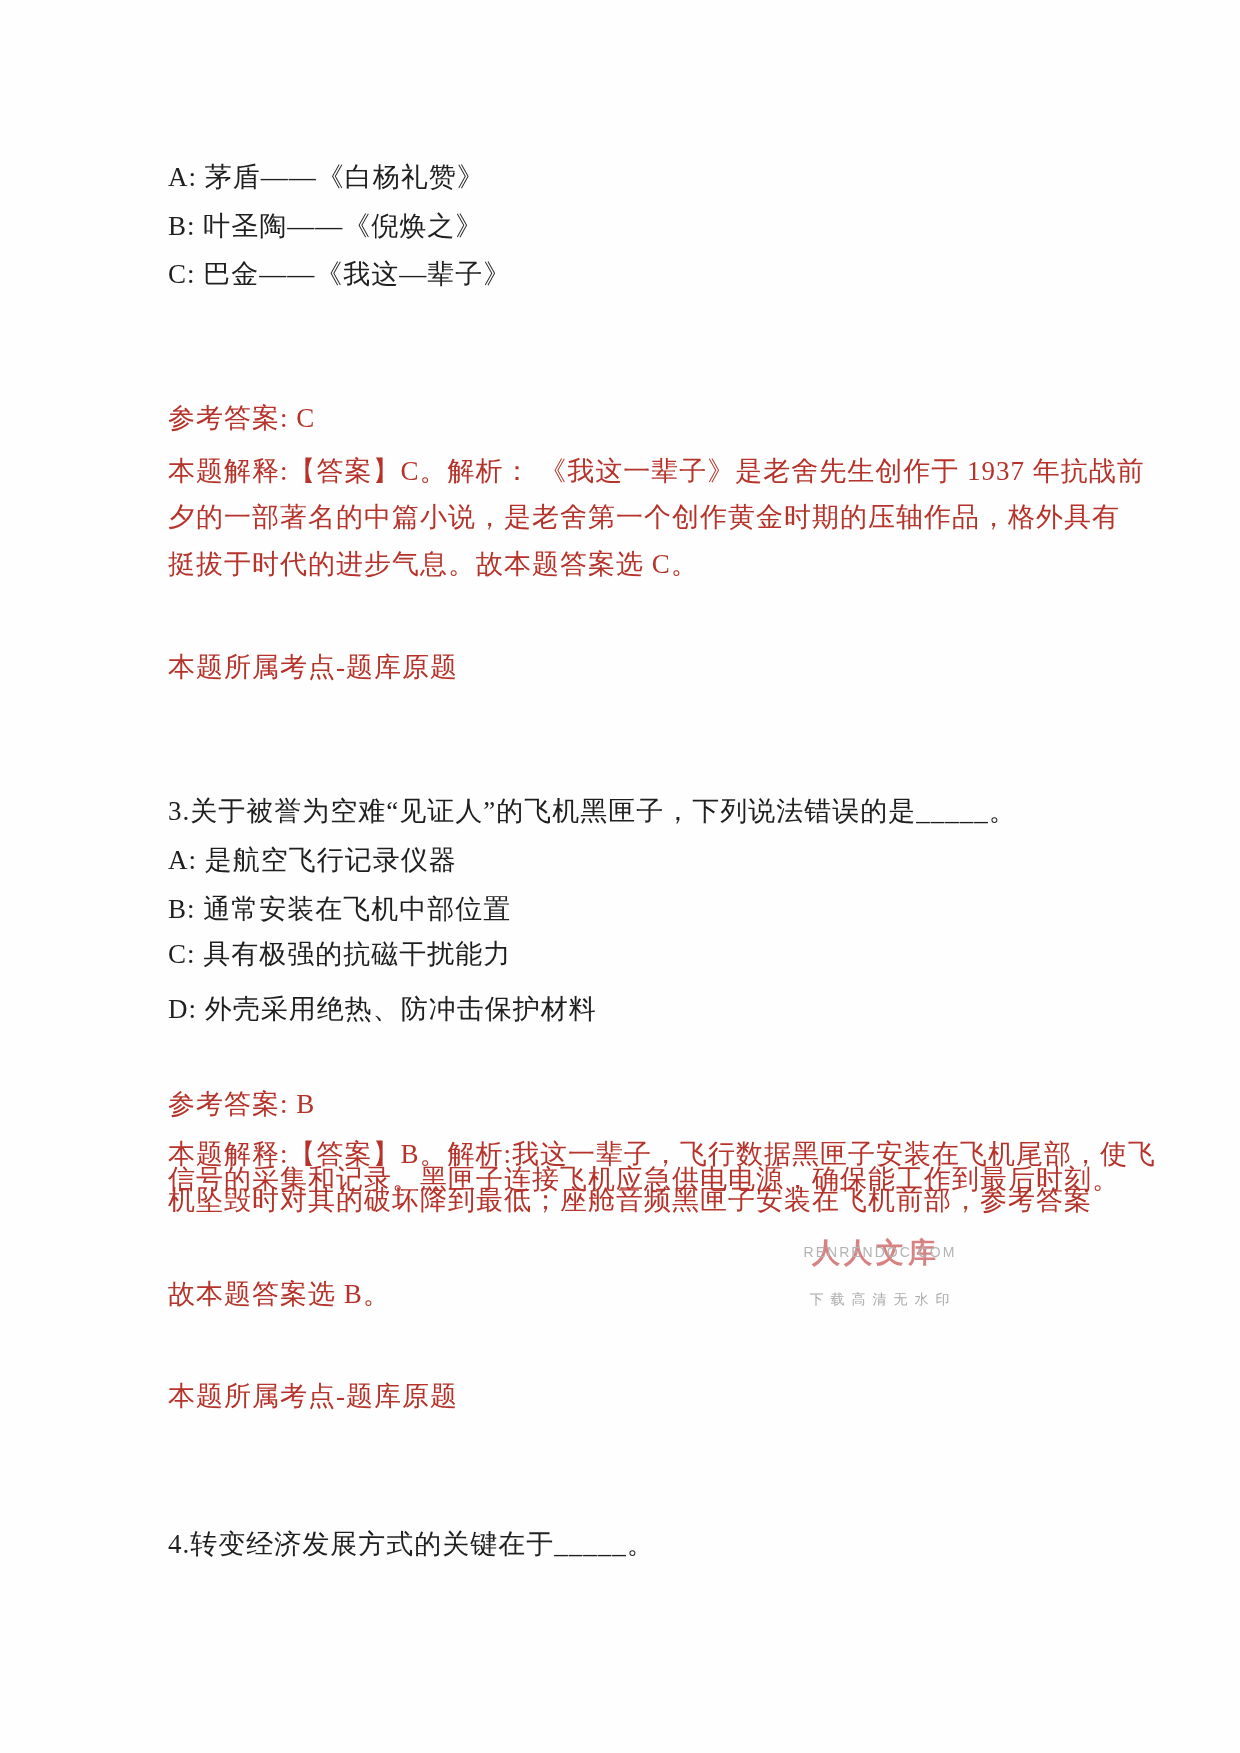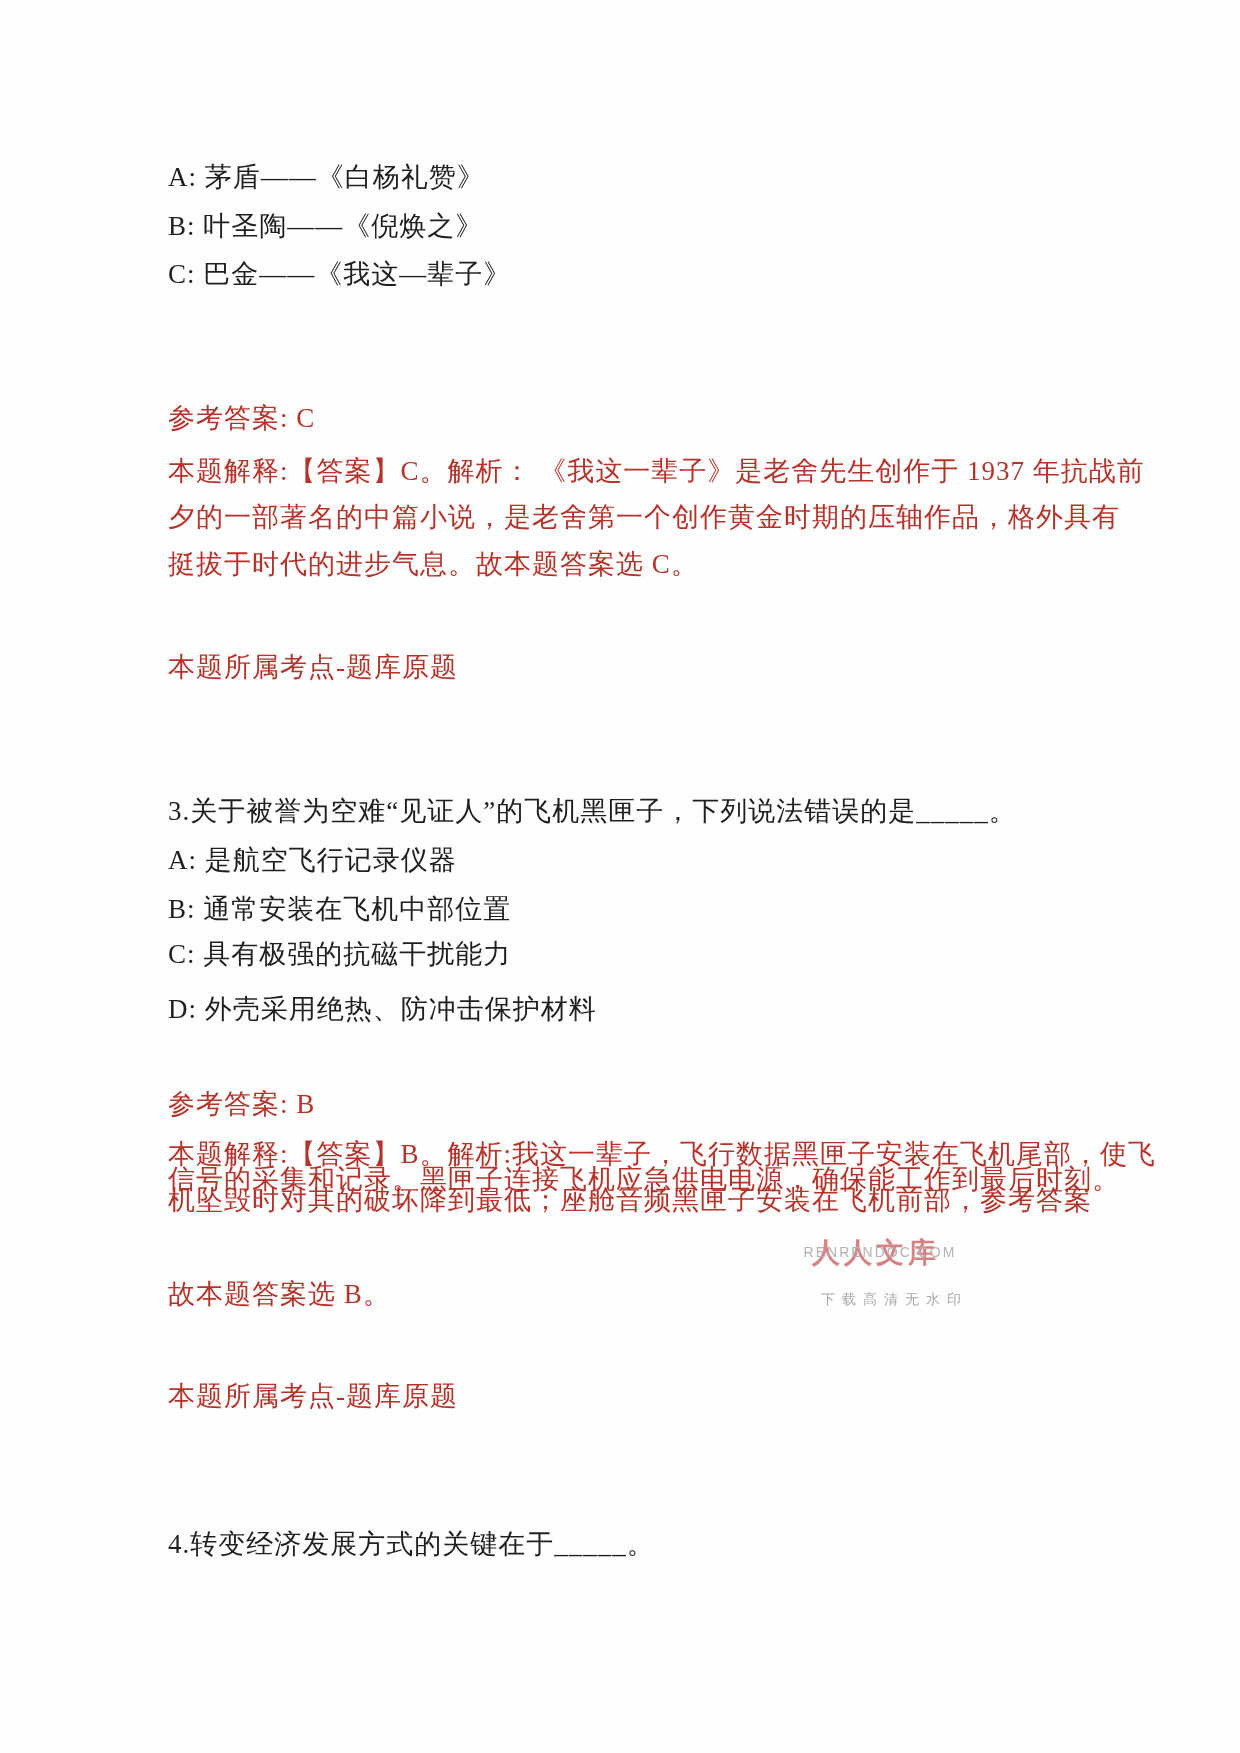--- a/index.html
+++ b/index.html
@@ -38,21 +38,20 @@
   }
   .wm-domain{
     position:absolute;left:800px;top:1244px;width:160px;
     font-size:14px;letter-spacing:2px;color:#b3b3b3;
     white-space:nowrap;
   }
   .wm-tagline{
     position:absolute;left:798px;top:1291px;width:170px;
     font-size:14px;letter-spacing:7px;color:#a9a9a9;
     white-space:nowrap;
-    text-align:right;
   }
 </style>
 </head>
 <body>
 
 <div class="page">
 
   <div class="line" style="top:208px">B: 叶圣陶——《倪焕之》</div>
   <div class="line" style="top:159px">A: 茅盾——《白杨礼赞》</div>
   <div class="line" style="top:256px">C: 巴金——《我这—辈子》</div>

